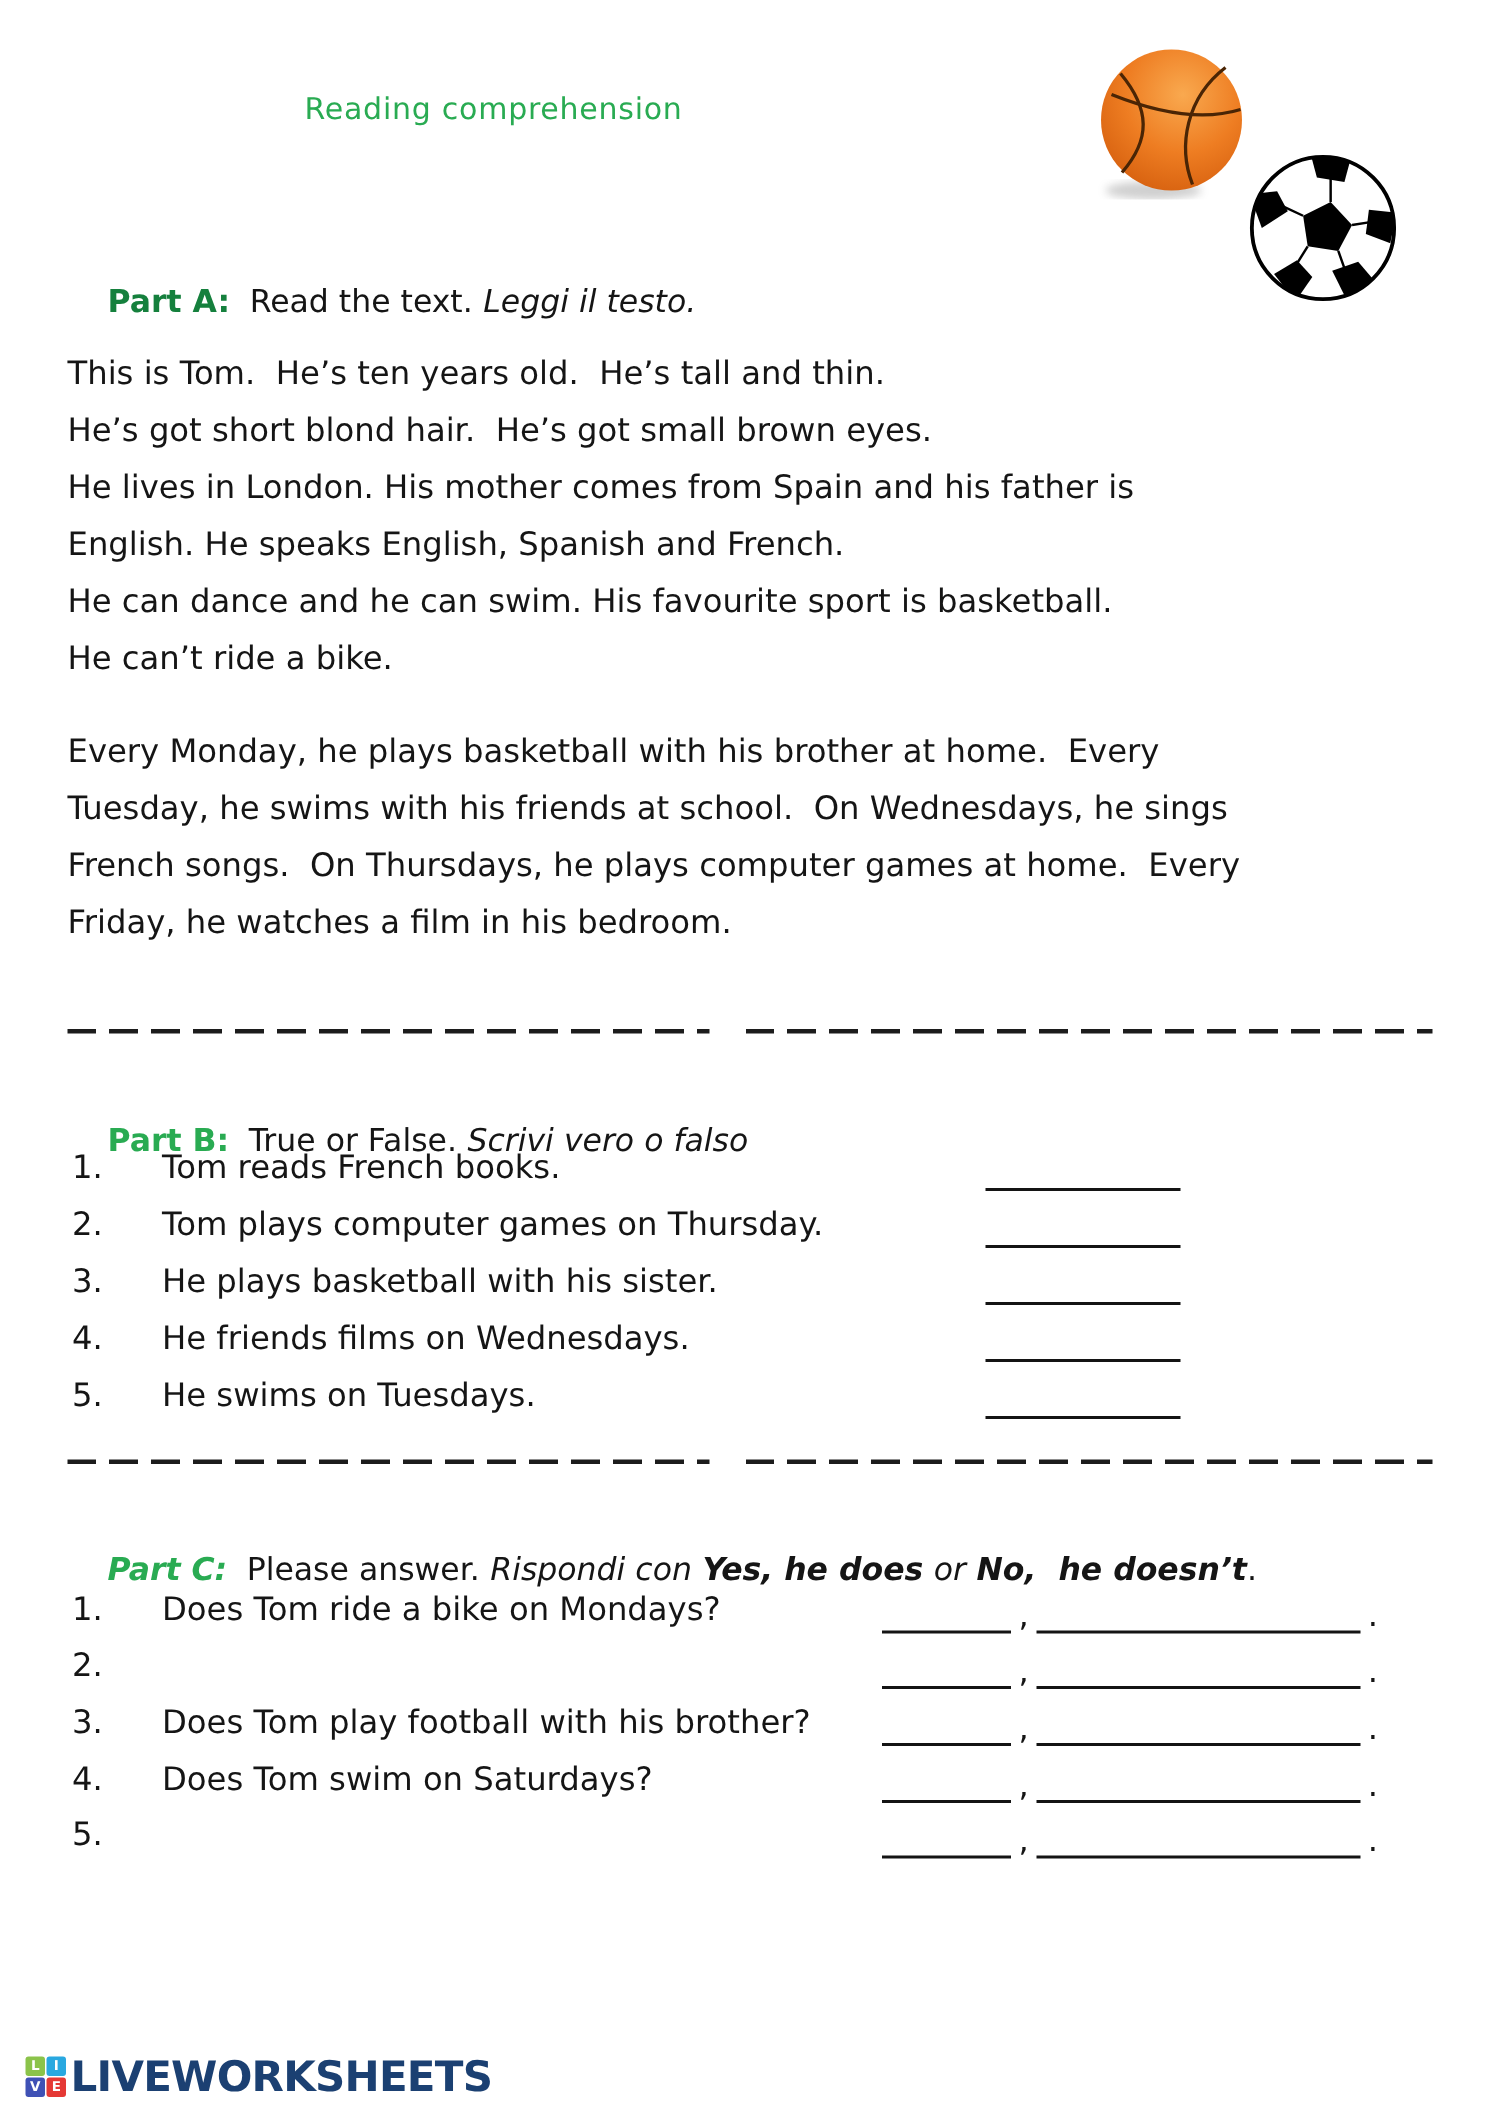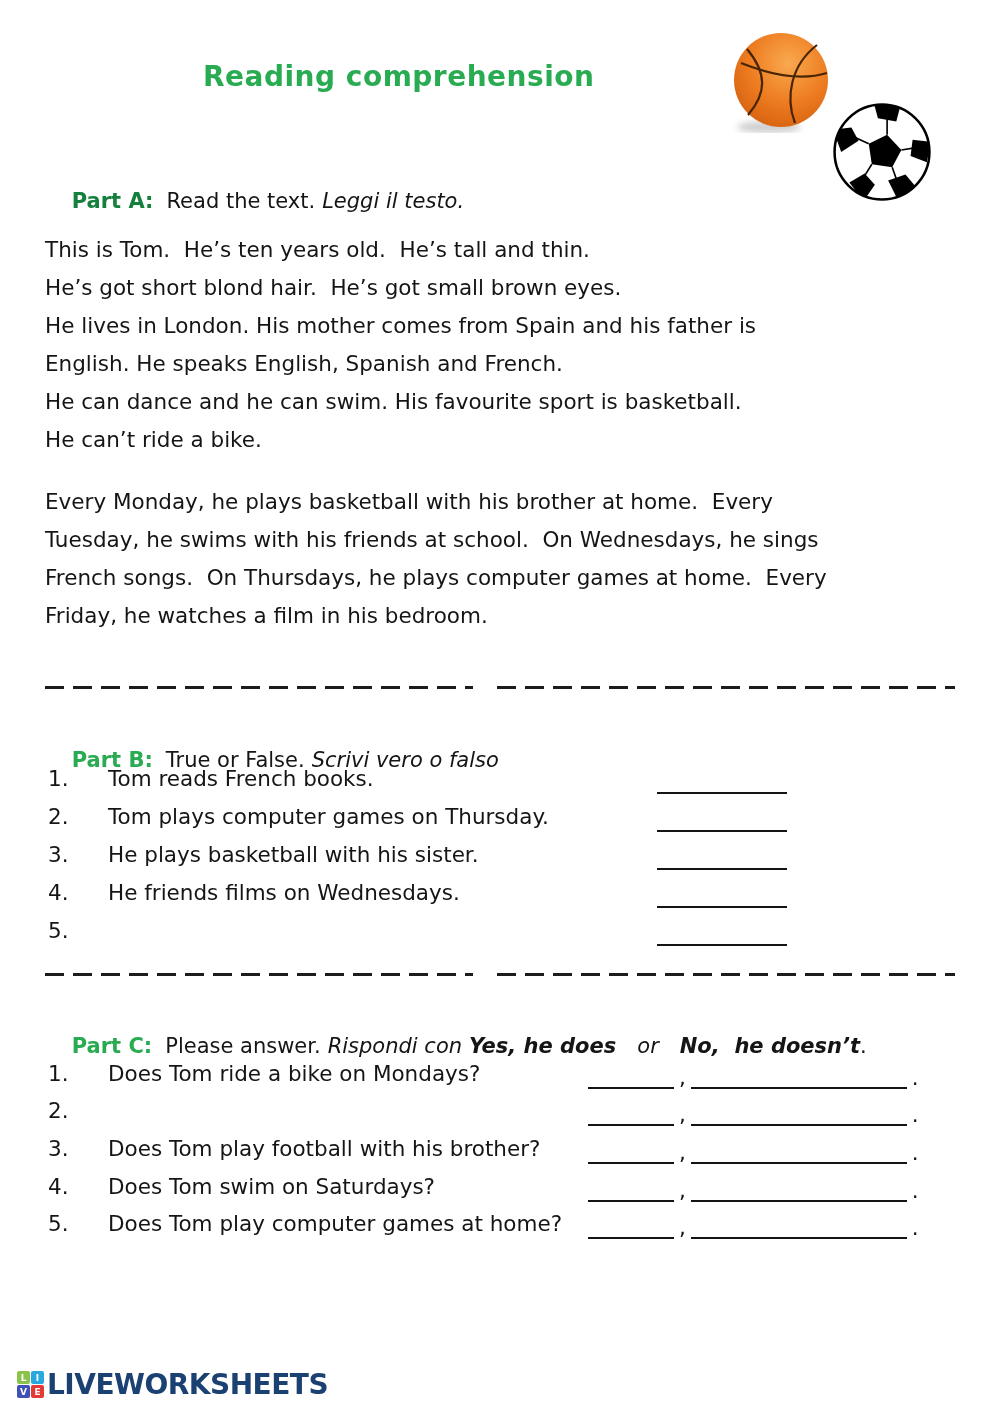--- a/index.html
+++ b/index.html
@@ -1,30 +1,30 @@
 <!DOCTYPE html>
 <html><head>
 <meta charset="utf-8">
 <style>
   html,body{margin:0;padding:0;background:#ffffff;}
   .page{position:relative;width:1000px;height:1413px;background:#ffffff;
         font-family:"DejaVu Sans",sans-serif;color:#151515;overflow:hidden;}
 
-  .title{position:absolute;left:203px;top:60px;font-size:28px;font-weight:bold;letter-spacing:.5px;}
+  .title{position:absolute;left:203px;top:60px;font-size:20px;font-weight:normal;letter-spacing:.5px;}
 
   .ball{position:absolute;}
   .basketball{left:731px;top:31px;}
   .soccer{left:831px;top:101px;}
 
   .header-line{position:absolute;left:45px;font-size:21px;white-space:pre;}
   .part-label{font-weight:bold;margin-right:13px;}
   .instr-en{margin-right:7px;}
   .it{font-style:italic;}
   .bi{font-style:italic;font-weight:bold;}
-  .conj{font-style:italic;margin:0 21px;}
+  .conj{font-style:italic;margin:0 7px;}
 
   .passage{position:absolute;left:45px;font-size:21.5px;line-height:38px;white-space:pre;}
 
   .divider{position:absolute;left:45px;width:910px;height:3px;}
   .divider .seg{position:absolute;top:0;height:3px;
     background:repeating-linear-gradient(90deg,#1c1c1c 0 19px,transparent 19px 28px);}
   .divider .seg1{left:0;width:428px;}
   .divider .seg2{left:452px;width:458px;}
 
   .qrow{position:absolute;left:45px;width:925px;height:34px;font-size:21.5px;}
@@ -130,30 +130,31 @@
     <span class="qtext">He plays basketball with his sister.</span>
     <span class="blank-b"></span>
   </div>
   <div class="qrow" style="top:880px">
     <span class="qnum">4.</span>
     <span class="qtext">He friends films on Wednesdays.</span>
     <span class="blank-b"></span>
   </div>
   <div class="qrow" style="top:918px">
     <span class="qnum">5.</span>
+    <span class="qtext">He swims on Tuesdays.</span>
     <span class="blank-b"></span>
   </div>
 
   <div class="divider" style="top:973px">
     <div class="seg seg1"></div>
       <div class="seg seg2"></div>
   </div>
 
   <div class="header-line" style="top:1010px">
-    <span class="part-label" style="color: rgb(41, 171, 82);">Part C:</span><span class="instr-en">Please answer.</span><span class="it instr-en">Rispondi con</span><span class="bi">Yes, he does</span><span class="conj">or</span><span class="bi">No,  he doesn’t</span><span>.</span>
+    <span class="part-label" style="color: rgb(41, 171, 82); font-style: italic;">Part C:</span><span class="instr-en">Please answer.</span><span class="it instr-en">Rispondi con</span><span class="bi">Yes, he does</span><span class="conj">or</span><span class="bi">No,  he doesn’t</span><span>.</span>
   </div>
 
   <div class="qrow" style="top:1061px">
     <span class="qnum">1.</span>
     <span class="qtext">Does Tom ride a bike on Mondays?</span>
     <span class="ansgroup">
         <span class="blank-s"></span>
         <span class="ansmark">,</span>
         <span class="blank-l"></span>
         <span class="ansmark">.</span>
@@ -183,21 +184,20 @@
     <span class="qtext">Does Tom swim on Saturdays?</span>
     <span class="ansgroup">
         <span class="blank-s"></span>
         <span class="ansmark">,</span>
         <span class="blank-l"></span>
         <span class="ansmark">.</span>
       </span>
   </div>
   <div class="qrow" style="top:1211px">
     <span class="qnum">5.</span>
-    <span class="qtext">Does Tom play computer games at home?</span>
     <span class="ansgroup">
         <span class="blank-s"></span>
         <span class="ansmark">,</span>
         <span class="blank-l"></span>
         <span class="ansmark">.</span>
       </span>
   </div>
 
   <div class="footer">
     <span class="logo-grid">

